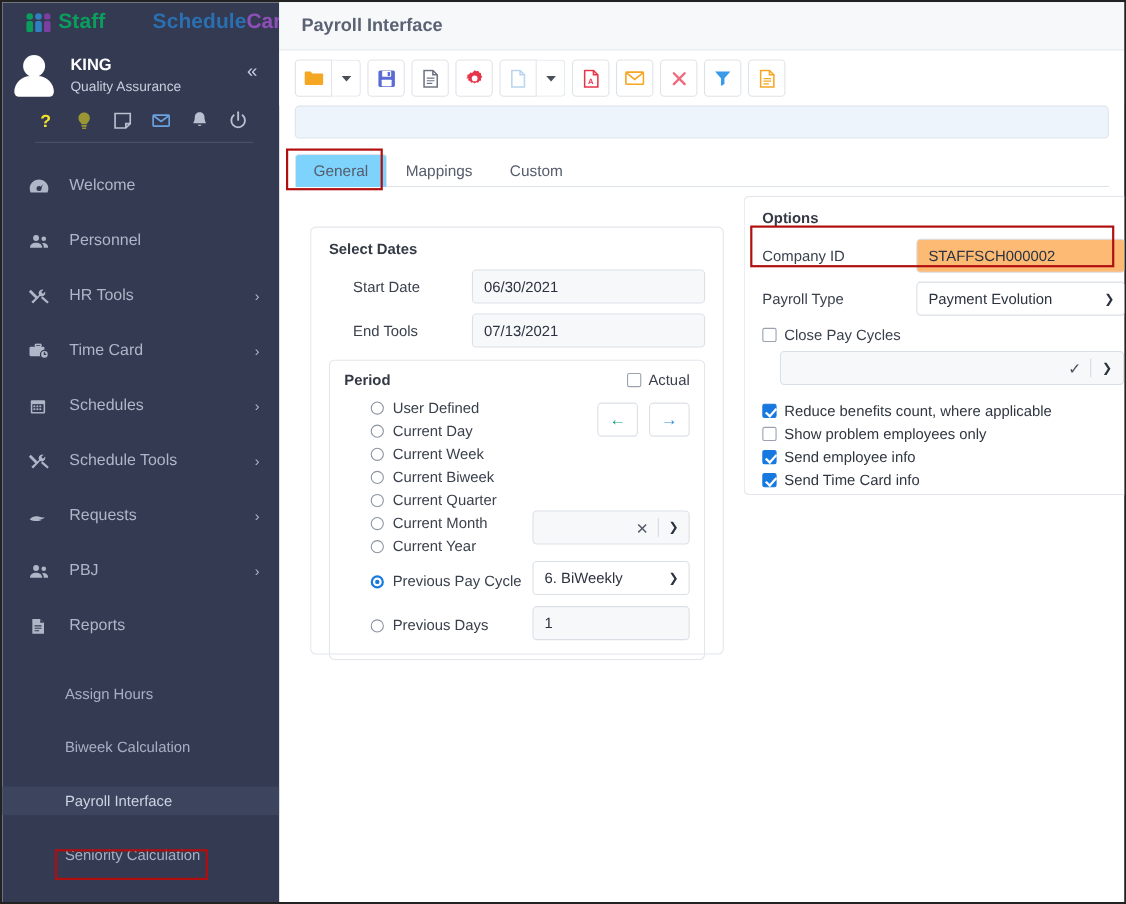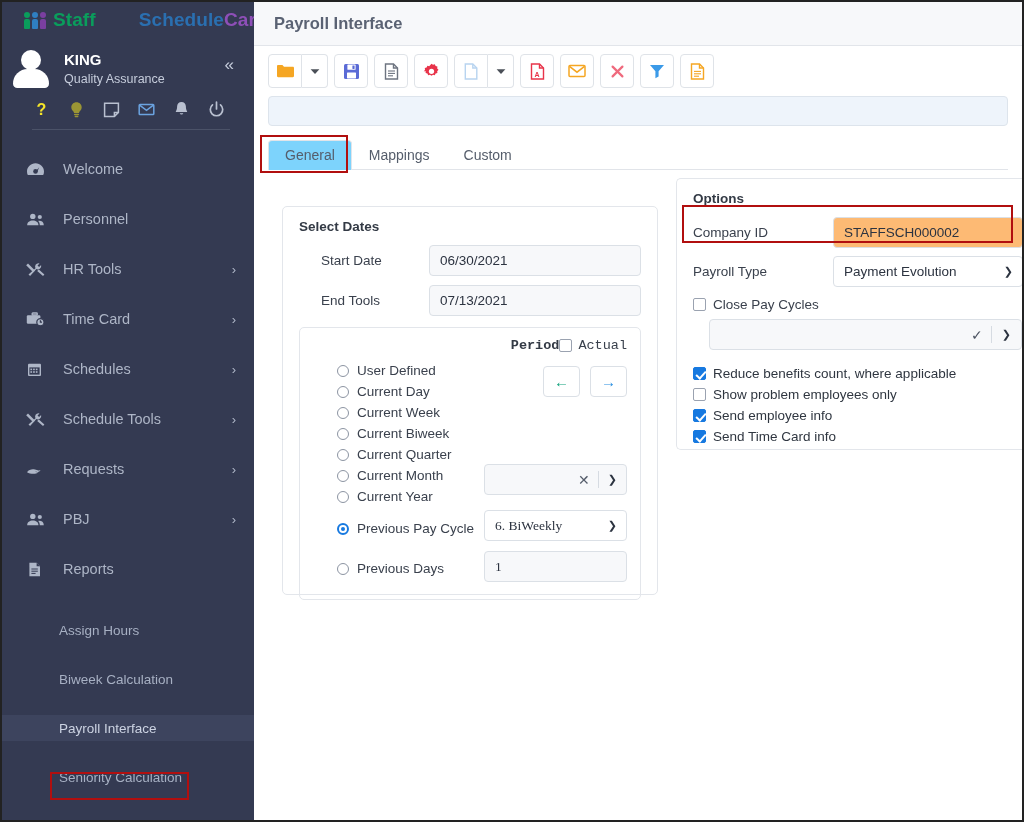--- a/index.html
+++ b/index.html
@@ -263,23 +263,22 @@
 
   .period-box {
     border: 1px solid #e3e6eb;
     border-radius: 5px;
     margin-top: 11px;
     padding: 10px 13px 13px 13px;
     position: relative;
     height: 273px;
   }
   .period-head {
-    display: flex; align-items: center; justify-content: flex-end;
+    display: flex; align-items: center; justify-content: space-between;
     margin-bottom: 7px;
-    font-family: Liberation Mono, monospace;
   }
   .period-head-title { font-size: 13.5px; font-weight: bold; color: #333a45; }
   .chk-inline { display: flex; align-items: center; gap: 6px; font-size: 13.5px; color: #3a414d; cursor: pointer; }
 
   .cbox {
     width: 13px; height: 13px; min-width: 13px;
     border: 1px solid #9aa2b0;
     border-radius: 2px;
     background: #fff;
     display: inline-block;
@@ -342,21 +341,21 @@
     position: absolute;
     height: 31px;
     border: 1px solid #dbe0e6;
     border-radius: 4px;
     background: #f7f8fa;
     display: flex; align-items: center;
     padding: 0 0 0 10px;
     font-size: 13.5px; color: #2c3340;
     cursor: pointer;
   }
-  .sel-ctrl .sp { flex: 1; font-family: Liberation Serif, serif; }
+  .sel-ctrl .sp { flex: 1; }
   .sel-ctrl .xmark {
     color: #555d6b; font-size: 14px; padding: 0 8px;
   }
   .sel-ctrl .divider { width: 1px; height: 17px; background: #d6dbe2; }
   .sel-ctrl .caret-d { color: #2c3340; font-size: 11px; padding: 0 9px; }
 
   .dd-white { background: #ffffff; }
 
   .opt-row {
     display: flex; align-items: center;

